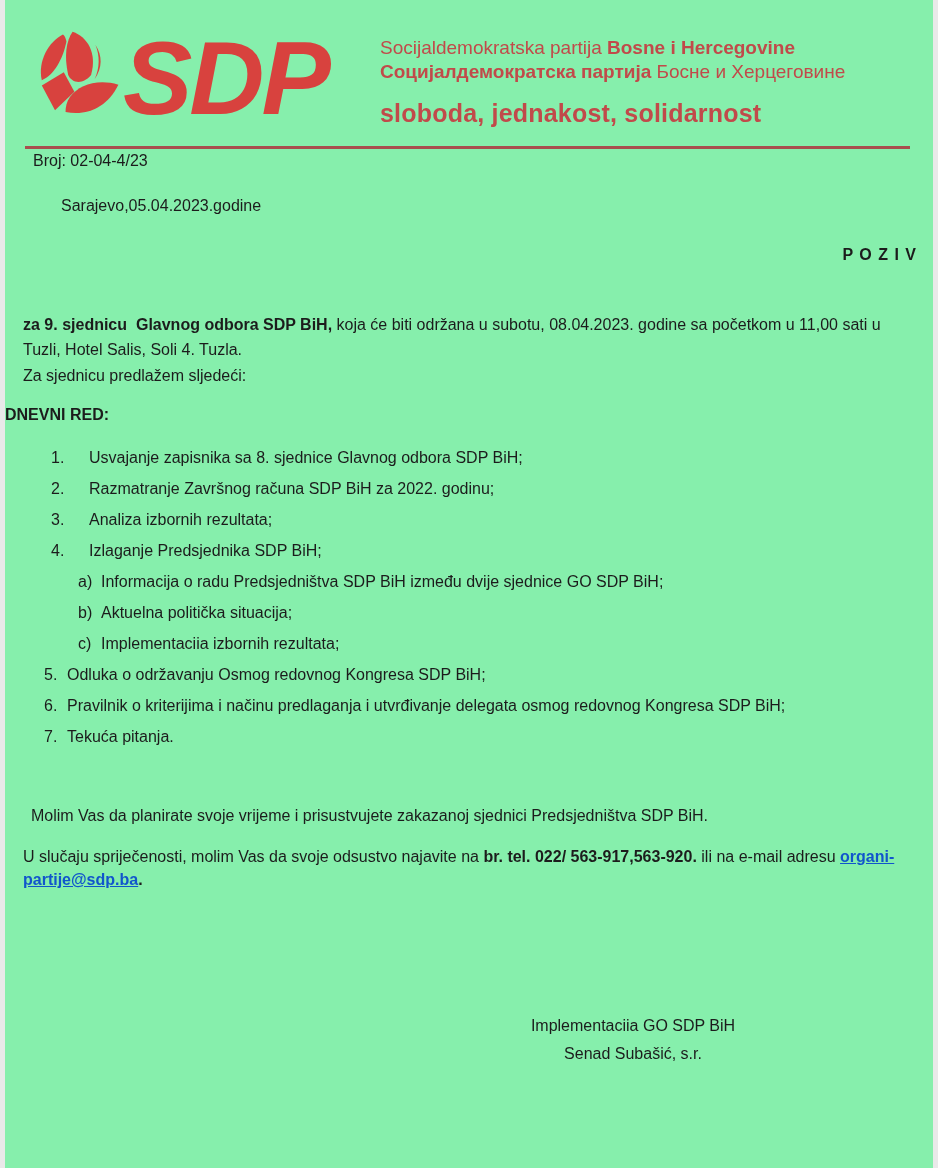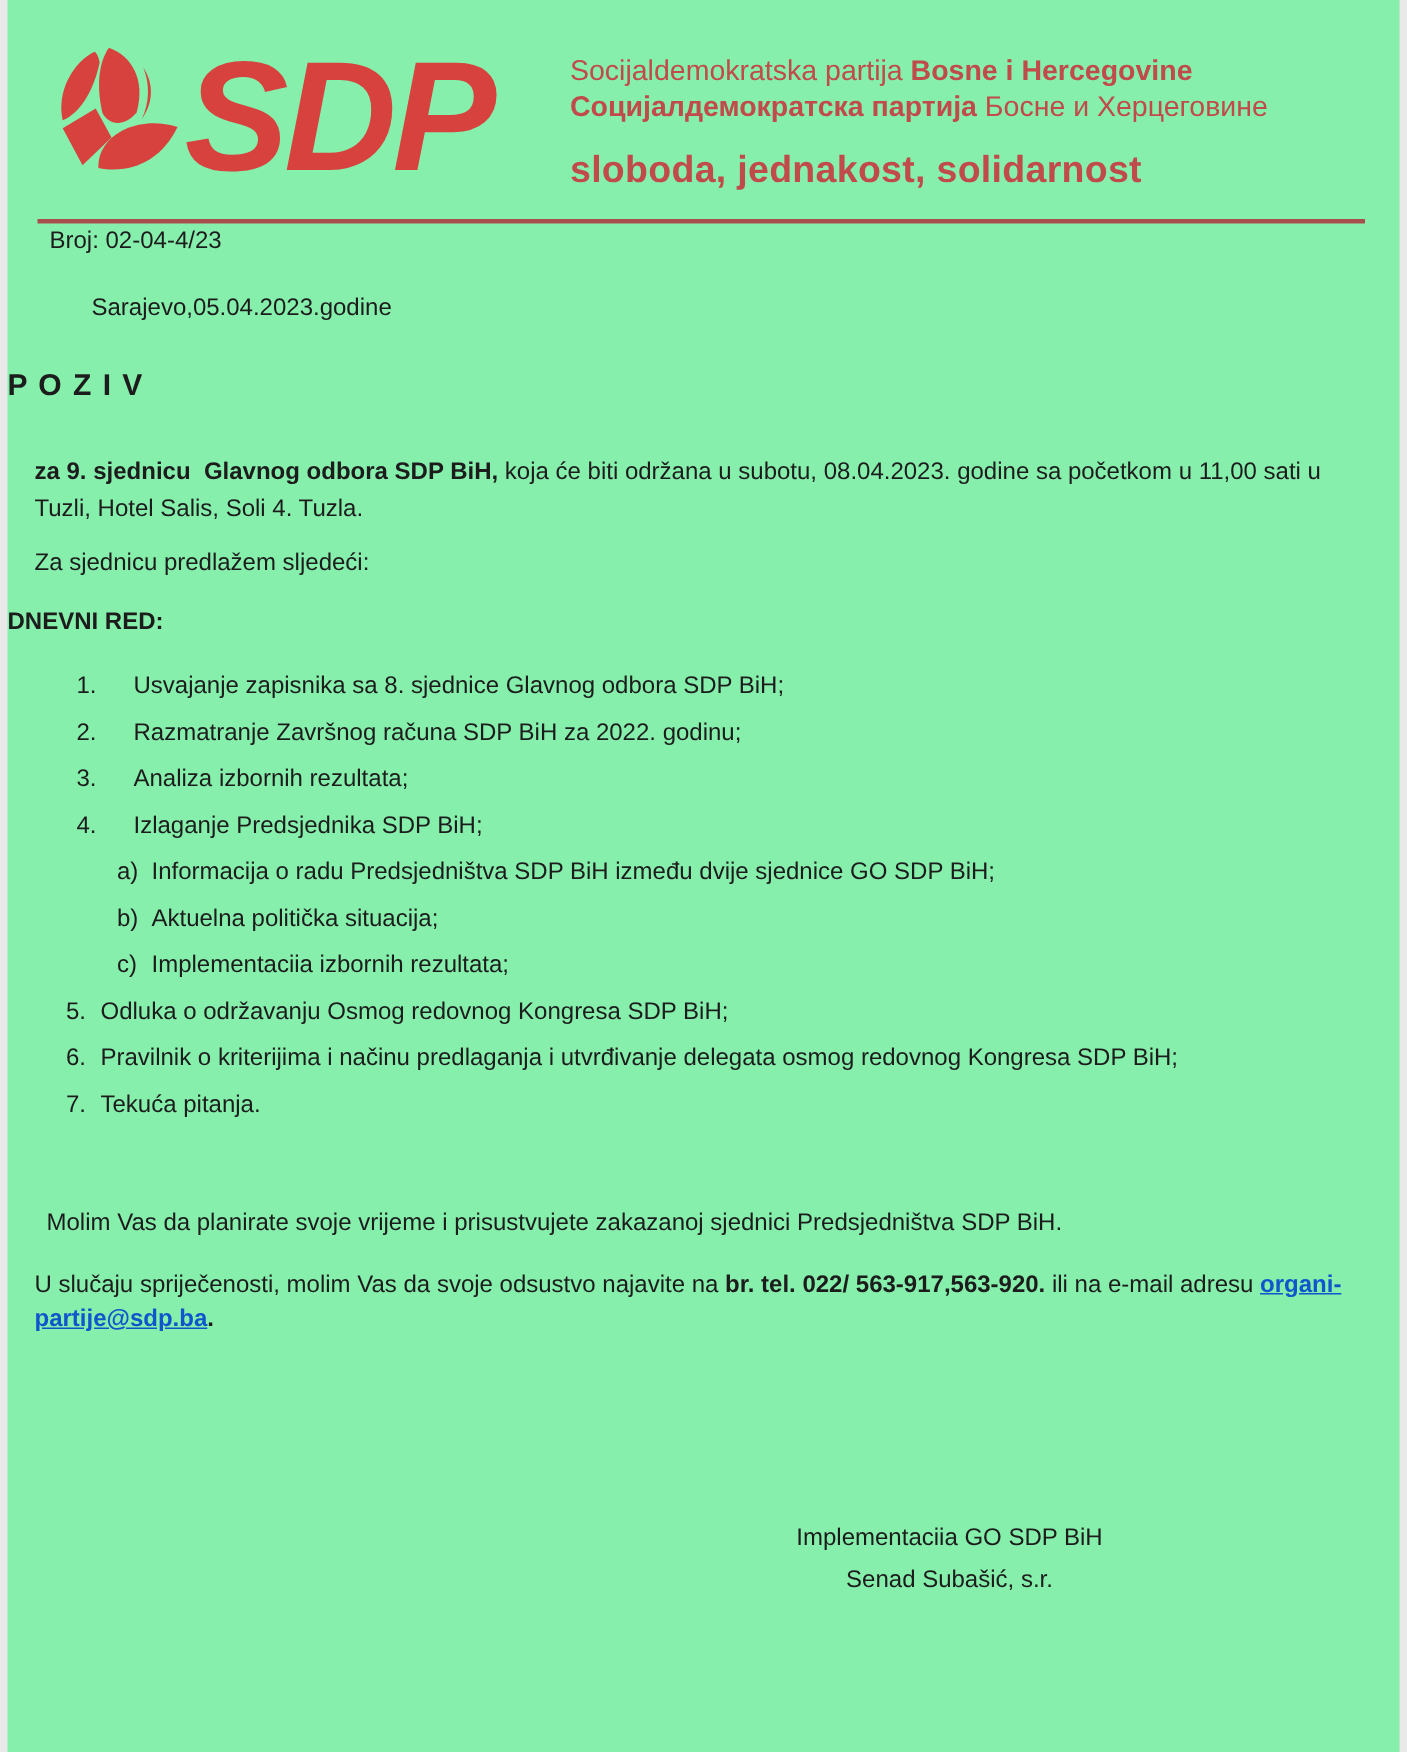--- a/index.html
+++ b/index.html
@@ -47,25 +47,25 @@
     background: #a84f4e;
   }
 
   
   .broj  { position: absolute; left: 28px; top: 152px; }
   .pdate { position: absolute; left: 28px; top: 197px; margin-left: 28px; }
 
   
   .title {
     position: absolute; left: 0; top: 246px; width: 912px;
-    text-align: left; font-size: 20px; font-weight: bold;
+    text-align: right; font-size: 16px; font-weight: bold;
     letter-spacing: 1px;
   }
   .intro {
-    position: absolute; left: 18px; top: 302px; width: 872px;
+    position: absolute; left: 18px; top: 312px; width: 872px;
     line-height: 25px;
   }
   .proposal { position: absolute; left: 18px; top: 367px; }
 
   
   .agenda-heading {
     position: absolute; left: 0; top: 406px; width: 890px;
     font-size: 16px; font-weight: bold;
   }
   .agenda { position: absolute; left: 0; top: 448px; width: 938px; }

